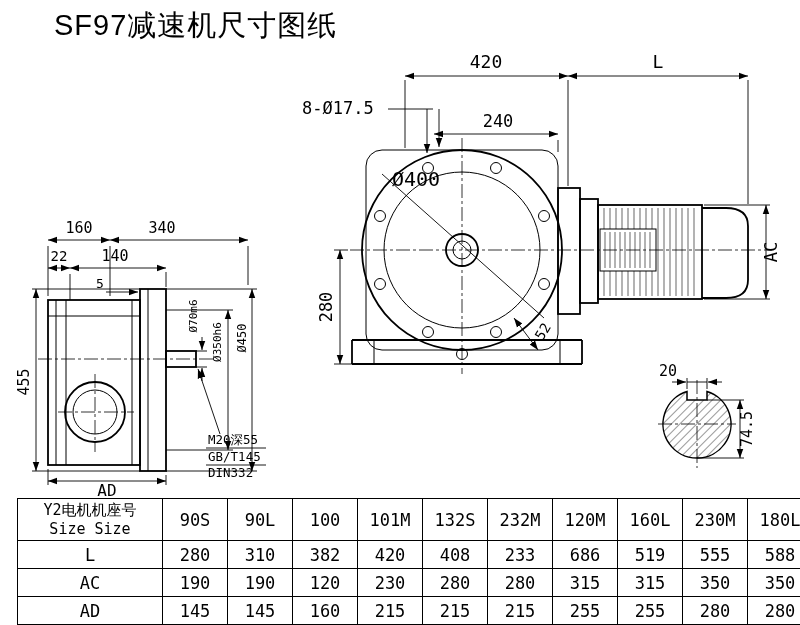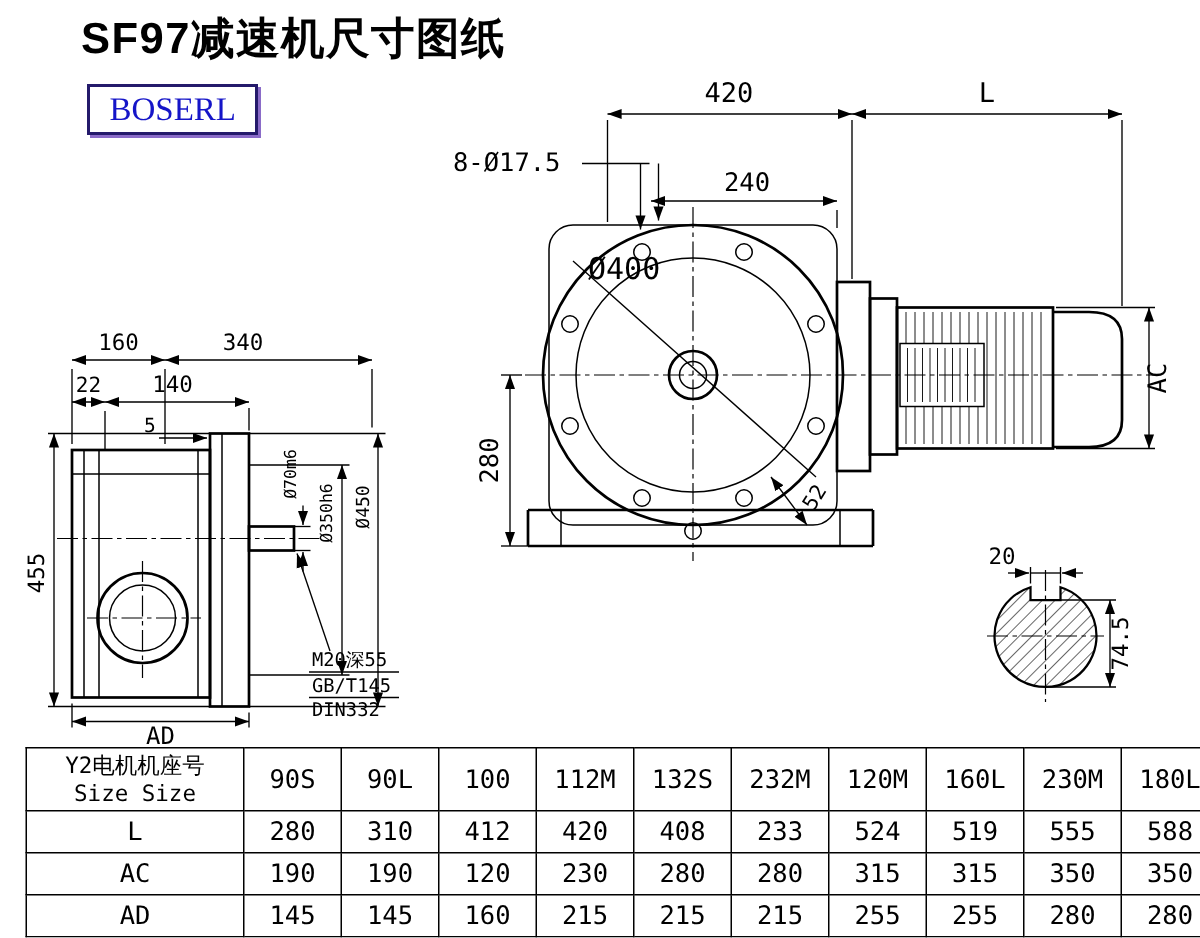--- a/index.html
+++ b/index.html
@@ -6,21 +6,21 @@
   html,body { width:800px; height:625px; background:#fff; overflow:hidden; }
   body { font-family:"Liberation Sans", sans-serif; color:#000; position:relative; }
   .page { position:absolute; inset:0; background:#fff; }
   svg.drawing { position:absolute; left:0; top:0; }
   svg text { font-family:"DejaVu Sans Mono","Liberation Sans",sans-serif; fill:#000; }
   .ol  { fill:none; stroke:#000; stroke-width:1.8; }
   .ol2 { fill:none; stroke:#000; stroke-width:1; }
   .thin{ fill:none; stroke:#000; stroke-width:0.6; }
   .dim { fill:none; stroke:#000; stroke-width:0.9; }
   .cl  { fill:none; stroke:#000; stroke-width:0.8; stroke-dasharray:14 3 3 3; }
-  .title { position:absolute; left:54px; top:6px; font-size:29px; font-weight:bold; letter-spacing:1px; }
+  .title { position:absolute; left:54px; top:6px; font-size:29px; font-weight:normal; letter-spacing:1px; }
   .logo { position:absolute; left:58px; top:56px; padding:2px 13px; border:2px solid #241a6b;
           box-shadow:2px 2px 0 #8a6bc8; color:#1515c8; font-size:22px;
           font-family:"Liberation Serif", serif; background:#fff; }
   table.dim-table { position:absolute; left:17px; top:498px; width:796px; height:127px;
           border-collapse:collapse; table-layout:fixed; text-align:center;
           font-family:"DejaVu Sans Mono","Liberation Sans",monospace; font-size:17px; }
   .dim-table th, .dim-table td { border:1px solid #000; font-weight:normal; padding:0; vertical-align:middle; }
   .dim-table tr { height:28px; }
   .dim-table tr.hdr { height:42px; }
   .dim-table .hcell div { font-size:15px; line-height:19px; }
@@ -227,21 +227,20 @@
     <text x="668" y="376" text-anchor="middle" font-size="15">20</text>
 
     <line class="dim" x1="707" y1="400" x2="744" y2="400"></line>
     <line class="dim" x1="697" y1="458" x2="744" y2="458"></line>
     <line class="dim" x1="740" y1="400" x2="740" y2="458" marker-start="url(#arr)" marker-end="url(#arr)"></line>
     <text x="752" y="429" transform="rotate(-90 752 429)" text-anchor="middle" font-size="15">74.5</text>
   </g>
 </svg>
 
 <div class="title">SF97减速机尺寸图纸</div>
-<div class="logo">BOSERL</div>
 
 <table class="dim-table">
   <colgroup>
     <col class="c0">
         <col>
         <col>
         <col>
         <col>
         <col>
         <col>
@@ -252,37 +251,37 @@
   </colgroup>
   <tbody>
     <tr class="hdr">
       <th class="hcell">
         <div>Y2电机机座号</div>
         <div>Size Size</div>
       </th>
       <th>90S</th>
       <th>90L</th>
       <th>100</th>
-      <th>112M</th>
+      <th>101M</th>
       <th>132S</th>
       <th>232M</th>
       <th>120M</th>
       <th>160L</th>
       <th>230M</th>
       <th>180L</th>
     </tr>
     <tr>
       <td>L</td>
       <td>280</td>
       <td>310</td>
-      <td>412</td>
+      <td>382</td>
       <td>420</td>
       <td>408</td>
       <td>233</td>
-      <td>524</td>
+      <td>686</td>
       <td>519</td>
       <td>555</td>
       <td>588</td>
     </tr>
     <tr>
       <td>AC</td>
       <td>190</td>
       <td>190</td>
       <td>120</td>
       <td>230</td>

